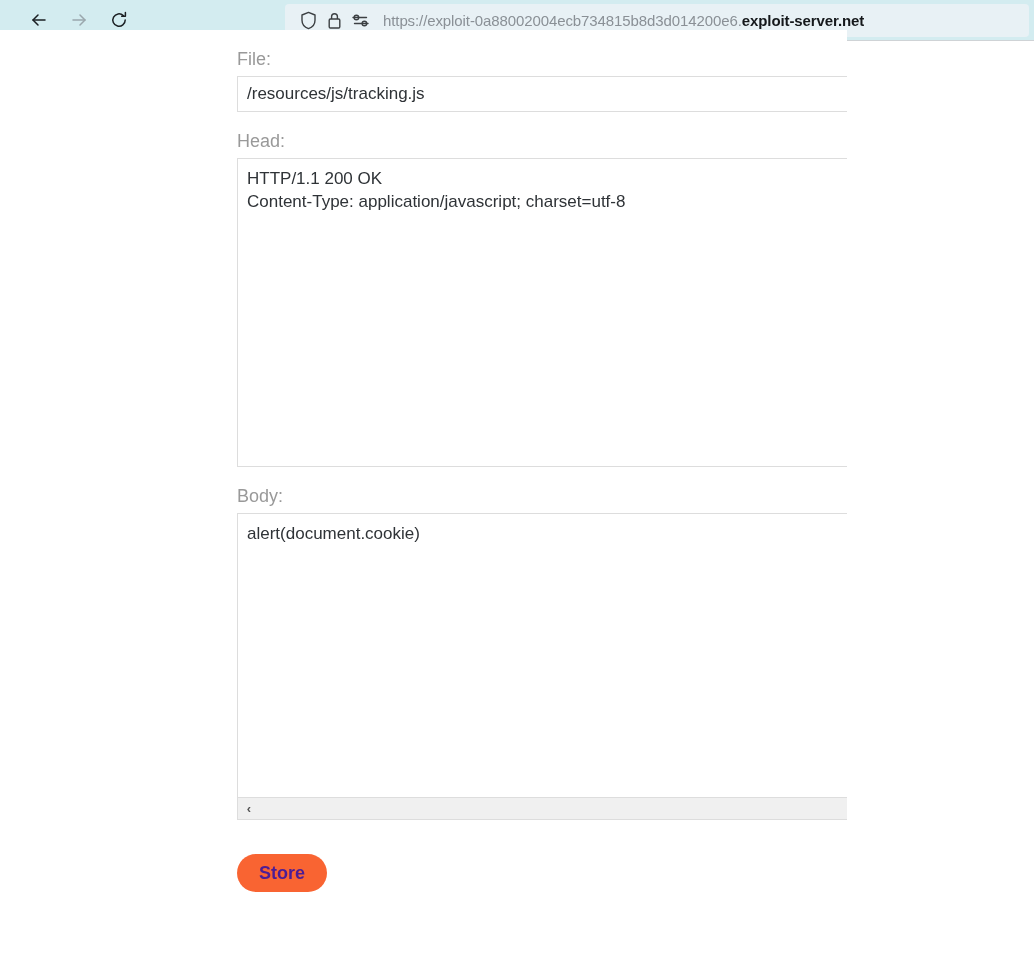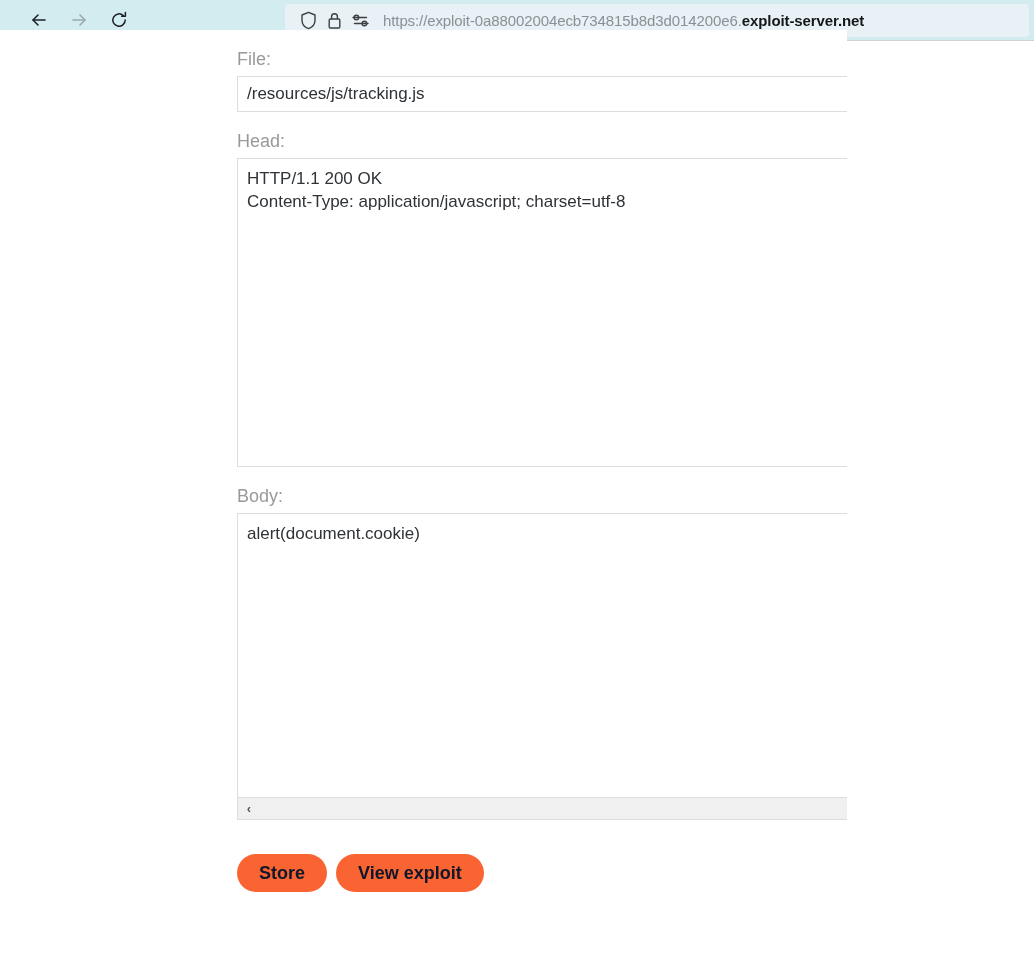--- a/index.html
+++ b/index.html
@@ -144,21 +144,21 @@
   }
 
   
   #button-row {
     margin-top: 34px;
     display: flex;
     gap: 9px;
   }
   .pill-button {
     background: #f96432;
-    color: #0f172a;
+    color: #4c1d95;
     border: none;
     border-radius: 20px;
     height: 38px;
     padding: 0 22px;
     font-family: "Liberation Sans", sans-serif;
     font-size: 18px;
     font-weight: bold;
     cursor: pointer;
     line-height: 38px;
   }
@@ -232,17 +232,16 @@
 Content-Type: application/javascript; charset=utf-8</textarea>
 
     <div class="field-label">Body:</div>
     <textarea id="body-textarea" class="text-area" style="">alert(document.cookie)</textarea>
     <div id="body-scrollbar">
       <span class="sb-arrow">‹</span>
     </div>
 
     <div id="button-row">
       <button class="pill-button">Store</button>
-      <button class="pill-button">View exploit</button>
     </div>
 
   </div>
 </div>
 
 </body></html>

